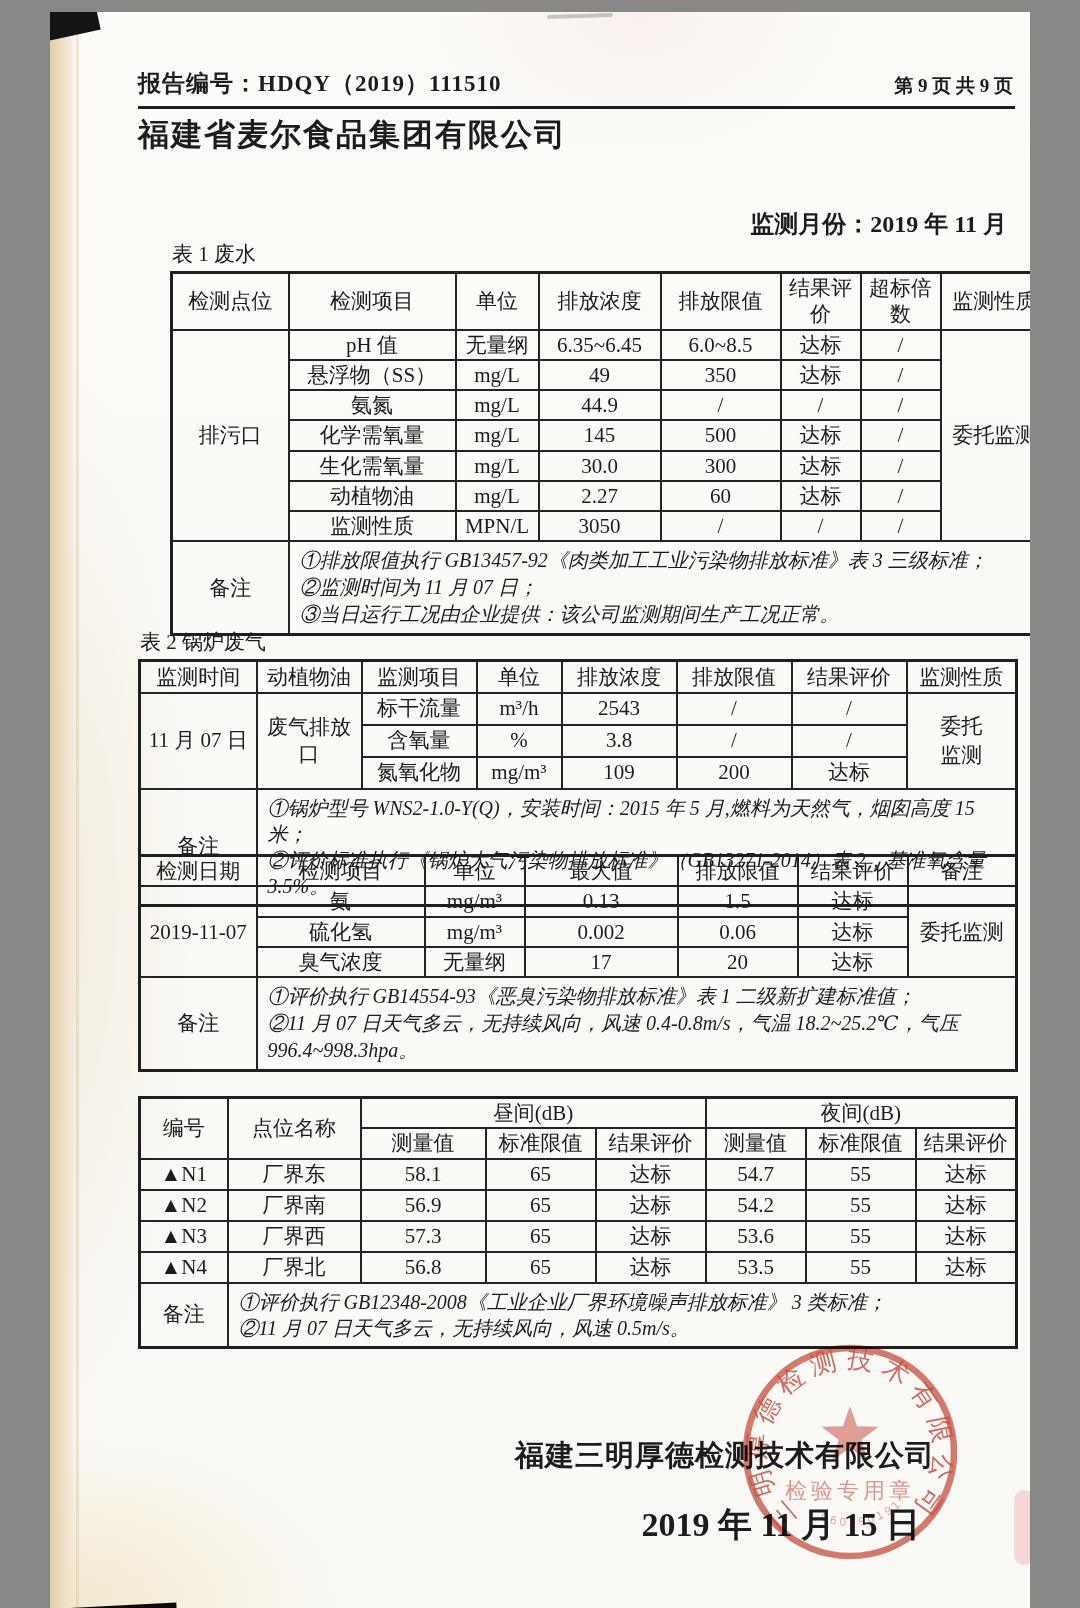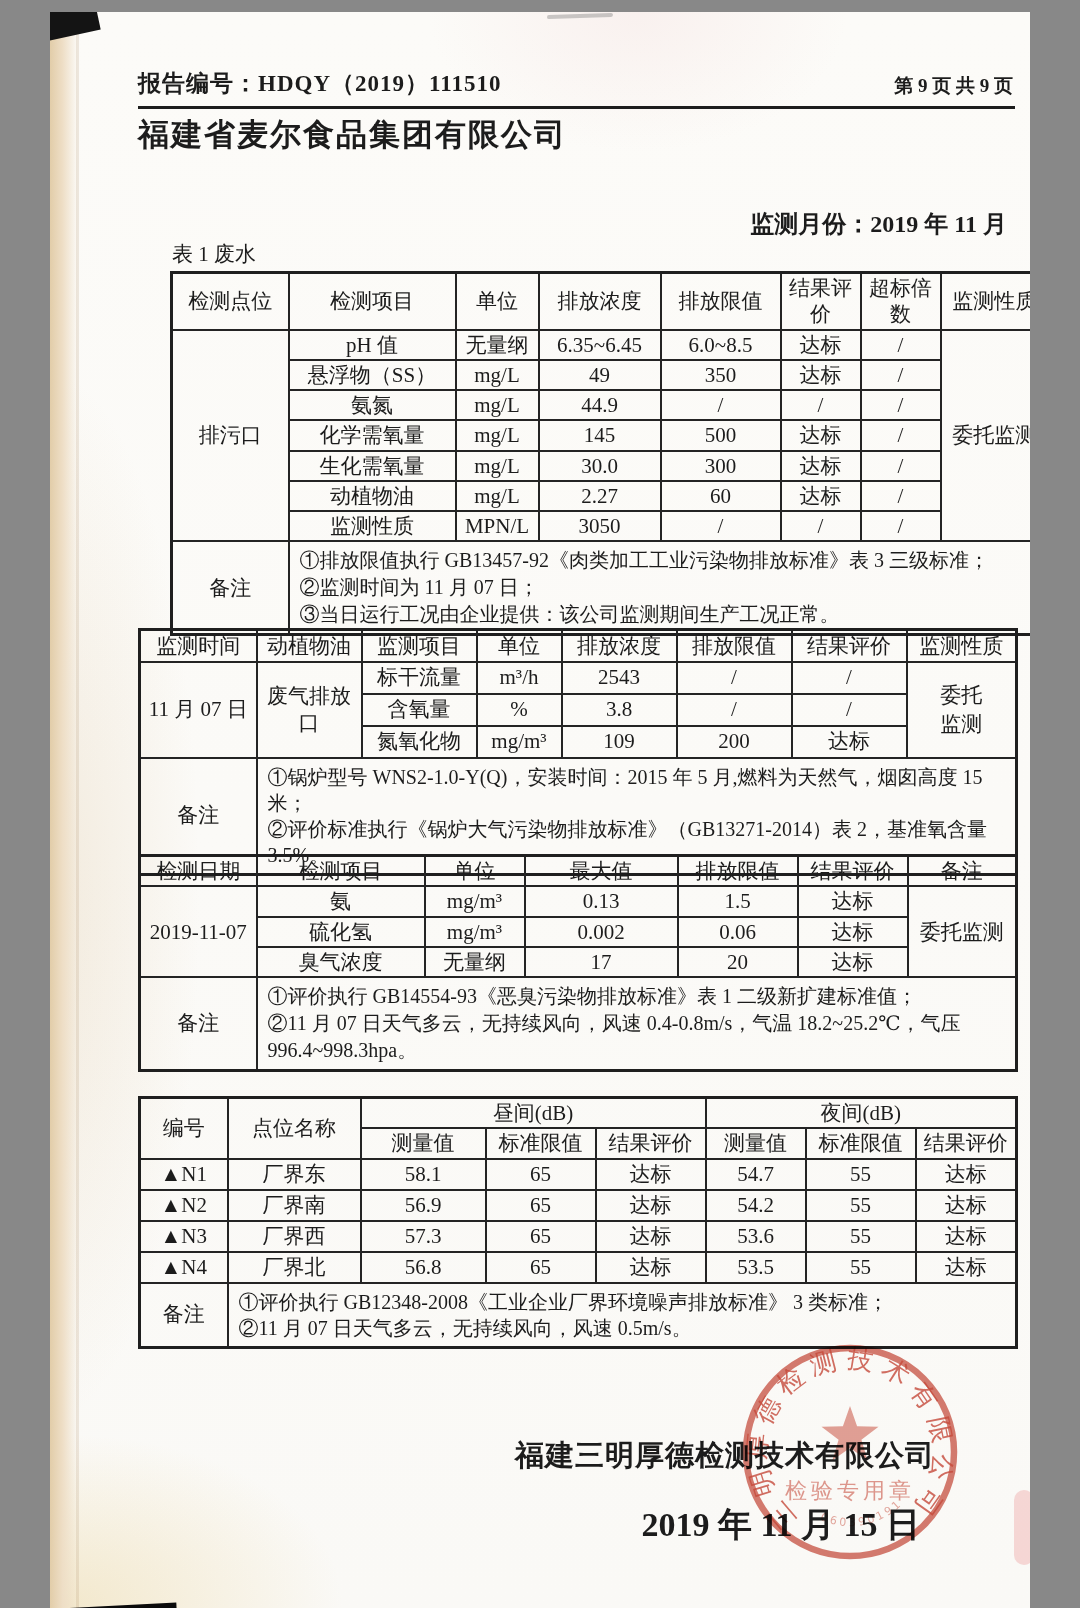--- a/index.html
+++ b/index.html
@@ -40,21 +40,21 @@
   .block{position:absolute;left:0;width:877px;}
   .b1{top:228px;padding-left:32px;} .b2{top:616px;} .b3{top:842px;} .b4{top:1084px;}
   .tlabel{font-size:21px;margin:0 0 3px 2px;font-weight:500;}
 
   table{width:100%;border-collapse:collapse;table-layout:fixed;border:3px solid #1f1f1f;}
   th,td{border:2px solid #242424;text-align:center;vertical-align:middle;
     font-size:21px;font-weight:normal;padding:1px 3px;line-height:1.25;}
   .nowrap{white-space:nowrap;padding:1px 0;}
   .note-label{font-size:21px;}
   .note-cell{text-align:left;padding:5px 10px;font-size:20px;line-height:27px;}
-  .note-line{display:block;}
+  .note-line{display:block;font-style:italic;}
   .two-char{display:inline-block;width:46px;line-height:1.35;}
 
   #t1 thead tr{height:54px;} #t1 .data-row{height:30px;}
   #t2 thead tr{height:32px;} #t2 .data-row{height:32px;}
   #t3 thead tr{height:30px;} #t3 .data-row{height:29px;}
   #t4 .head1{height:30px;} #t4 .head2{height:30px;} #t4 .data-row{height:31px;}
   #t4 .note-cell,#t2 .note-cell{line-height:26px;}
 
   .footer-company{position:absolute;left:0;top:1424px;width:877px;text-align:right;
     padding-right:80px;box-sizing:border-box;font-size:29px;font-weight:bold;letter-spacing:1px;}
@@ -181,20 +181,21 @@
               <span class="note-line">①排放限值执行 GB13457-92《肉类加工工业污染物排放标准》表 3 三级标准；</span>
               <span class="note-line">②监测时间为 11 月 07 日；</span>
               <span class="note-line">③当日运行工况由企业提供：该公司监测期间生产工况正常。</span>
             </td>
           </tr>
         </tbody>
       </table>
     </div>
 
     <div class="block b2">
+      <div class="tlabel">表 2 锅炉废气</div>
       <table id="t2">
         <colgroup>
             <col style="width:117px">
             <col style="width:105px">
             <col style="width:115px">
             <col style="width:85px">
             <col style="width:115px">
             <col style="width:115px">
             <col style="width:115px">
             <col style="width:110px">

